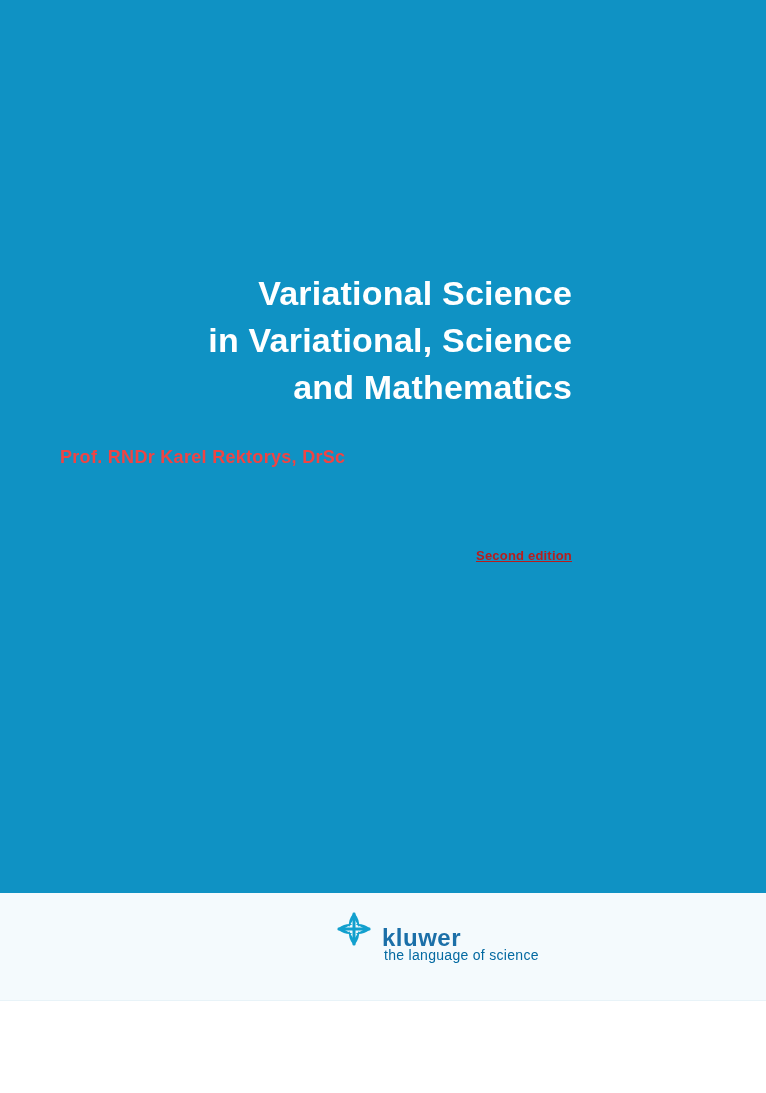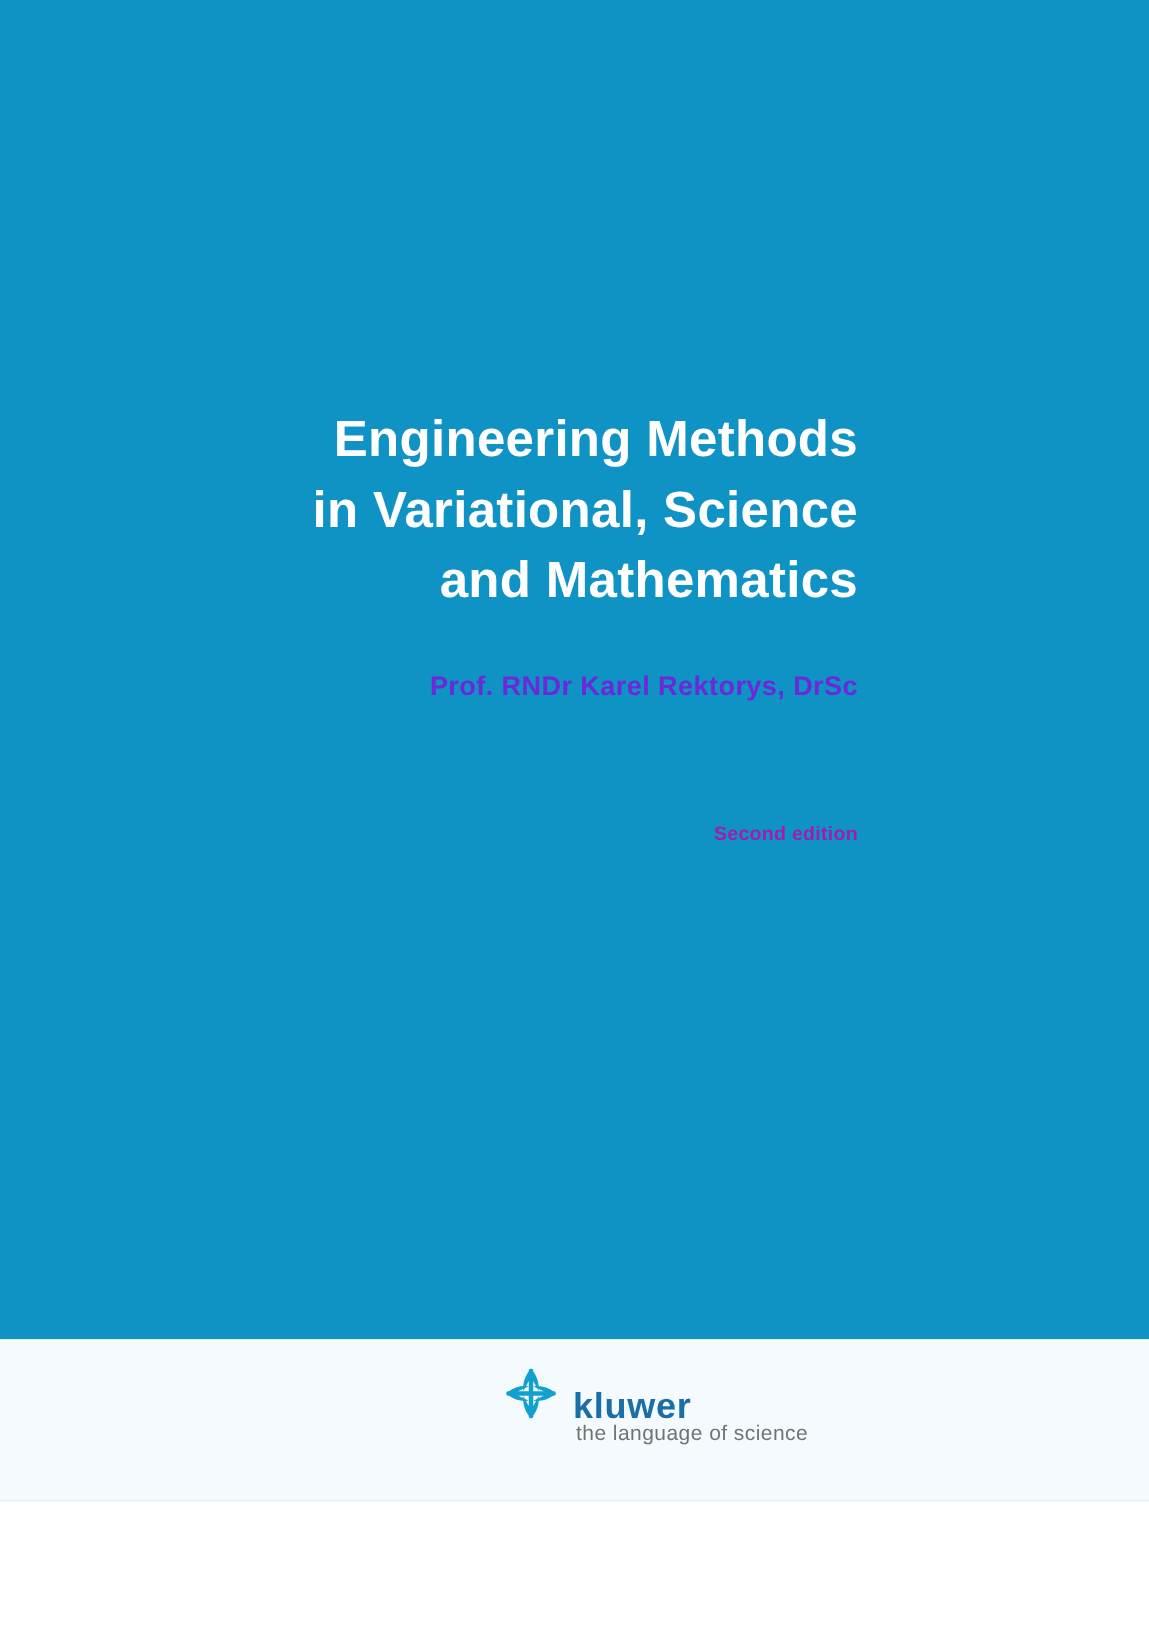--- a/index.html
+++ b/index.html
@@ -67,36 +67,36 @@
     font-weight: bold;
     letter-spacing: 0.2px;
     line-height: 47px;
     white-space: nowrap;
   }
   .author {
     position: absolute;
     left: 60px;
     top: 447px;
     width: 512px;
-    text-align: right;
-    color: #6d28d9;
+    color: #ef4444;
     font-size: 18px;
     font-weight: bold;
     letter-spacing: 0.3px;
   }
   .edition {
     position: absolute;
     left: 60px;
     top: 548px;
     width: 512px;
     text-align: right;
-    color: #a21caf;
+    color: #b91c1c;
     font-size: 13px;
     font-weight: bold;
     letter-spacing: 0.2px;
+    text-decoration: underline;
   }
   
   .logo-area {
     position: absolute;
     left: 336px;
     top: 905px;
     width: 230px;
     height: 70px;
   }
   .logo-mark {
@@ -114,36 +114,36 @@
     font-weight: bold;
     color: #1b6fa8;
     letter-spacing: 0.5px;
     line-height: 34px;
   }
   .logo-tag {
     position: absolute;
     left: 48px;
     top: 42px;
     font-size: 14px;
-    color: #737373;
+    color: #0369a1;
     letter-spacing: 0.3px;
   }
 </style>
 </head>
 <body>
 
 <div class="cover">
 
   <div class="cyan-panel"></div>
   <div class="bottom-band"></div>
   <div class="bottom-tint"></div>
   <div class="bottom-rule"></div>
 
   <div class="title-block">
-    <div class="title-line">Engineering Methods</div>
+    <div class="title-line">Variational Science</div>
     <div class="title-line">in Variational, Science</div>
     <div class="title-line">and Mathematics</div>
   </div>
 
   <div class="author">Prof. RNDr Karel Rektorys, DrSc</div>
 
   <div class="edition">Second edition</div>
 
   <div class="logo-area">
     <span class="logo-mark">

